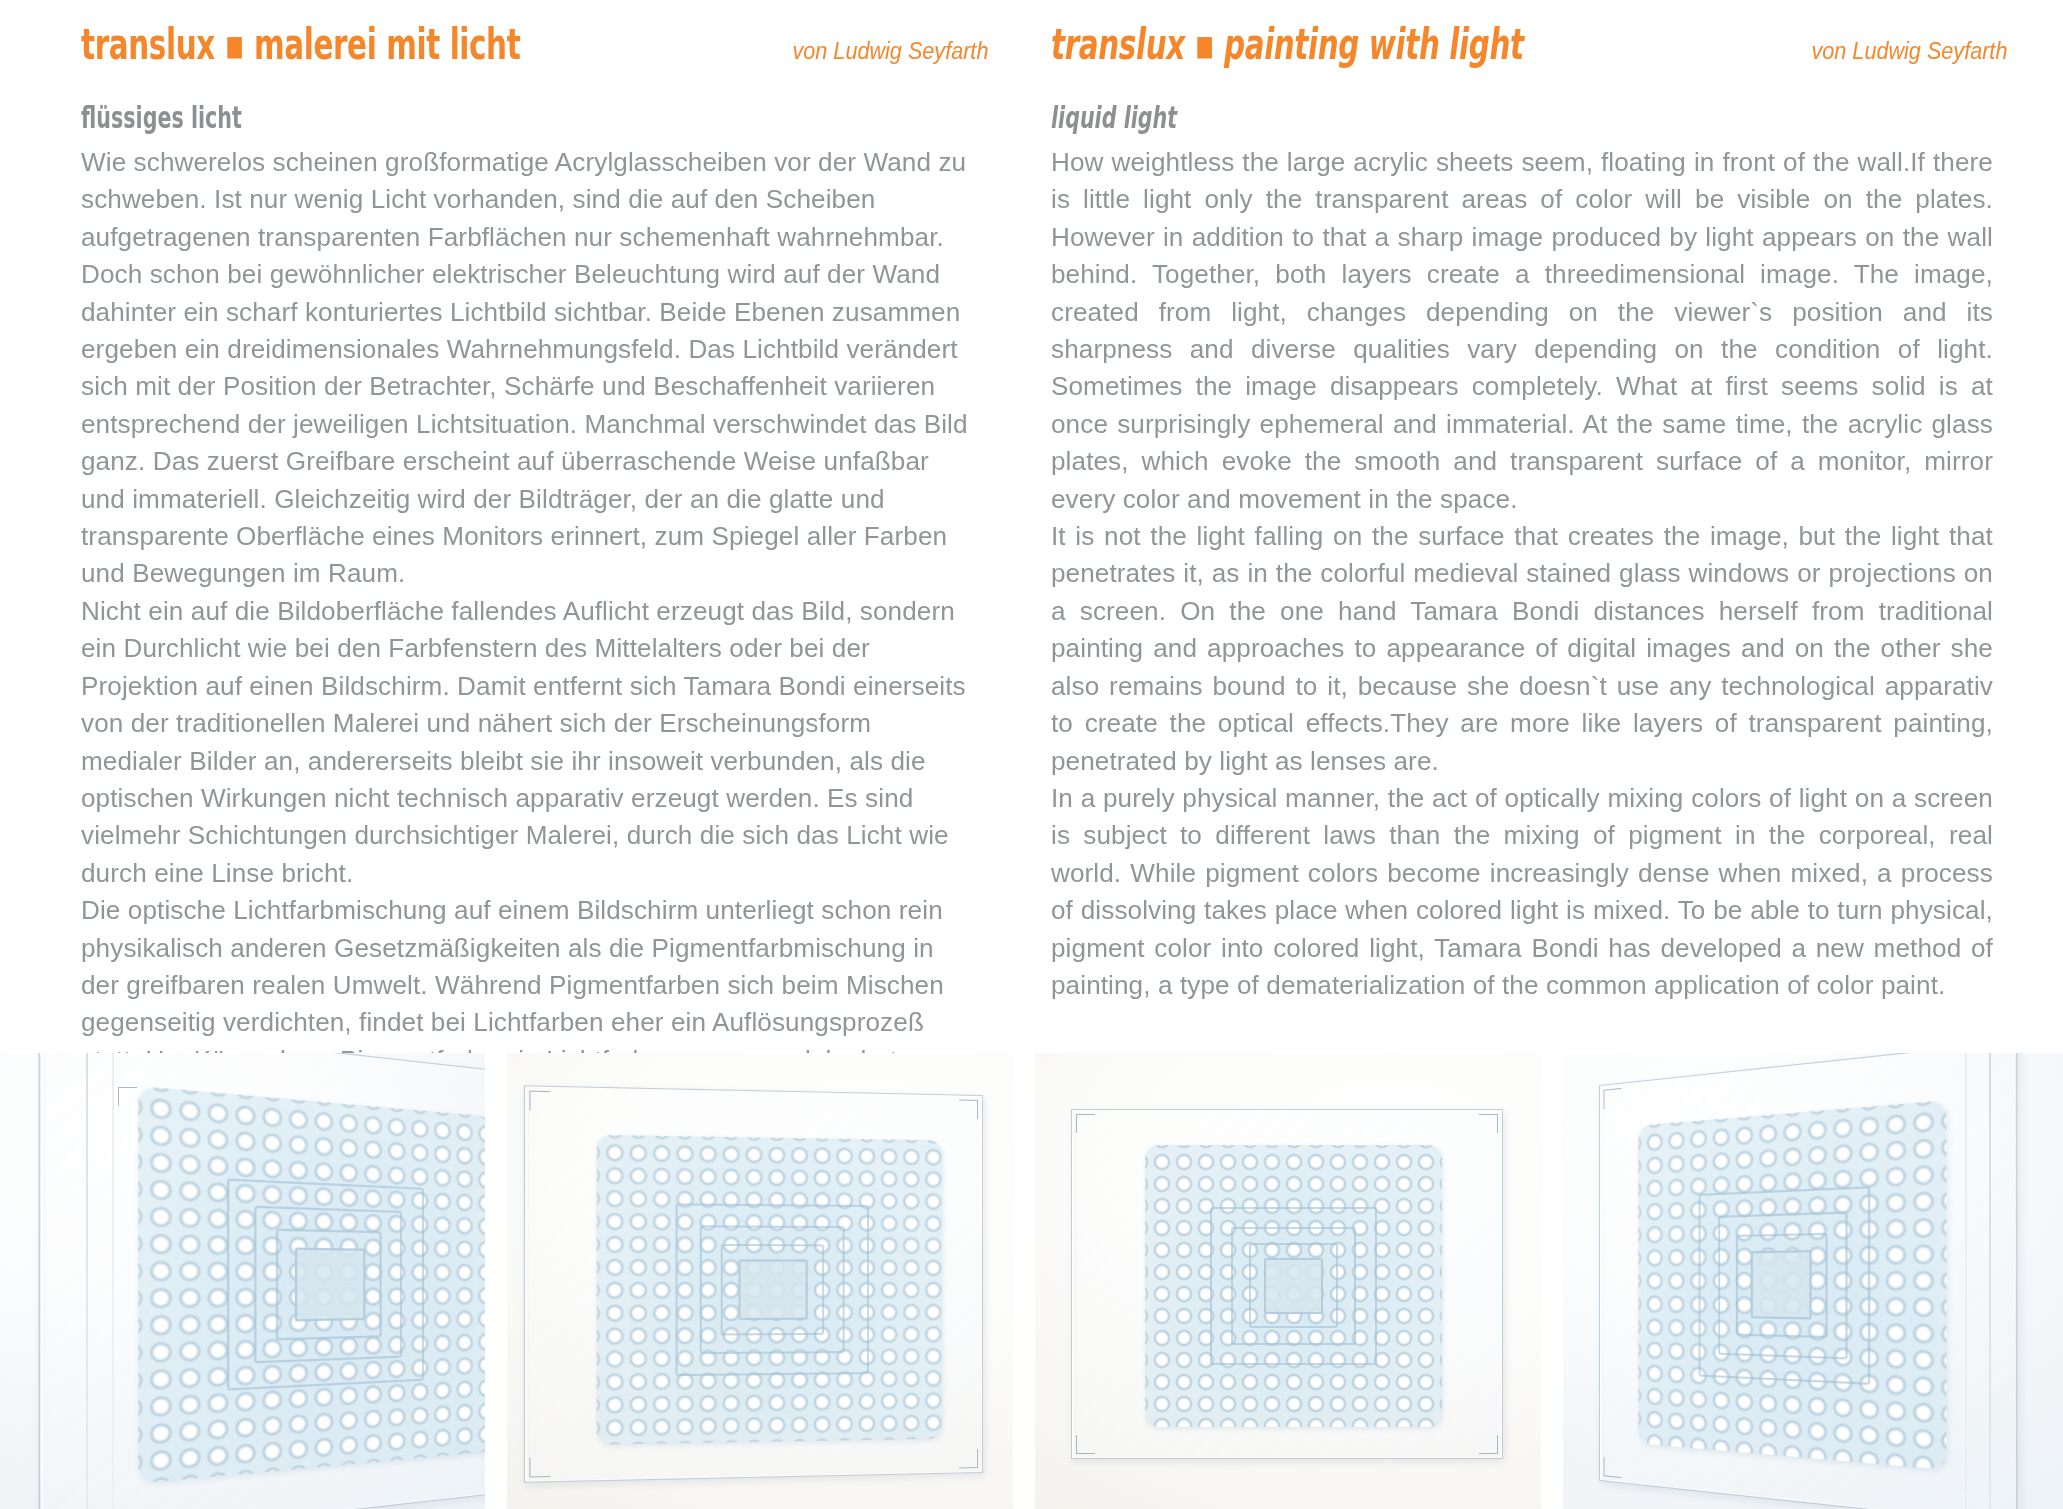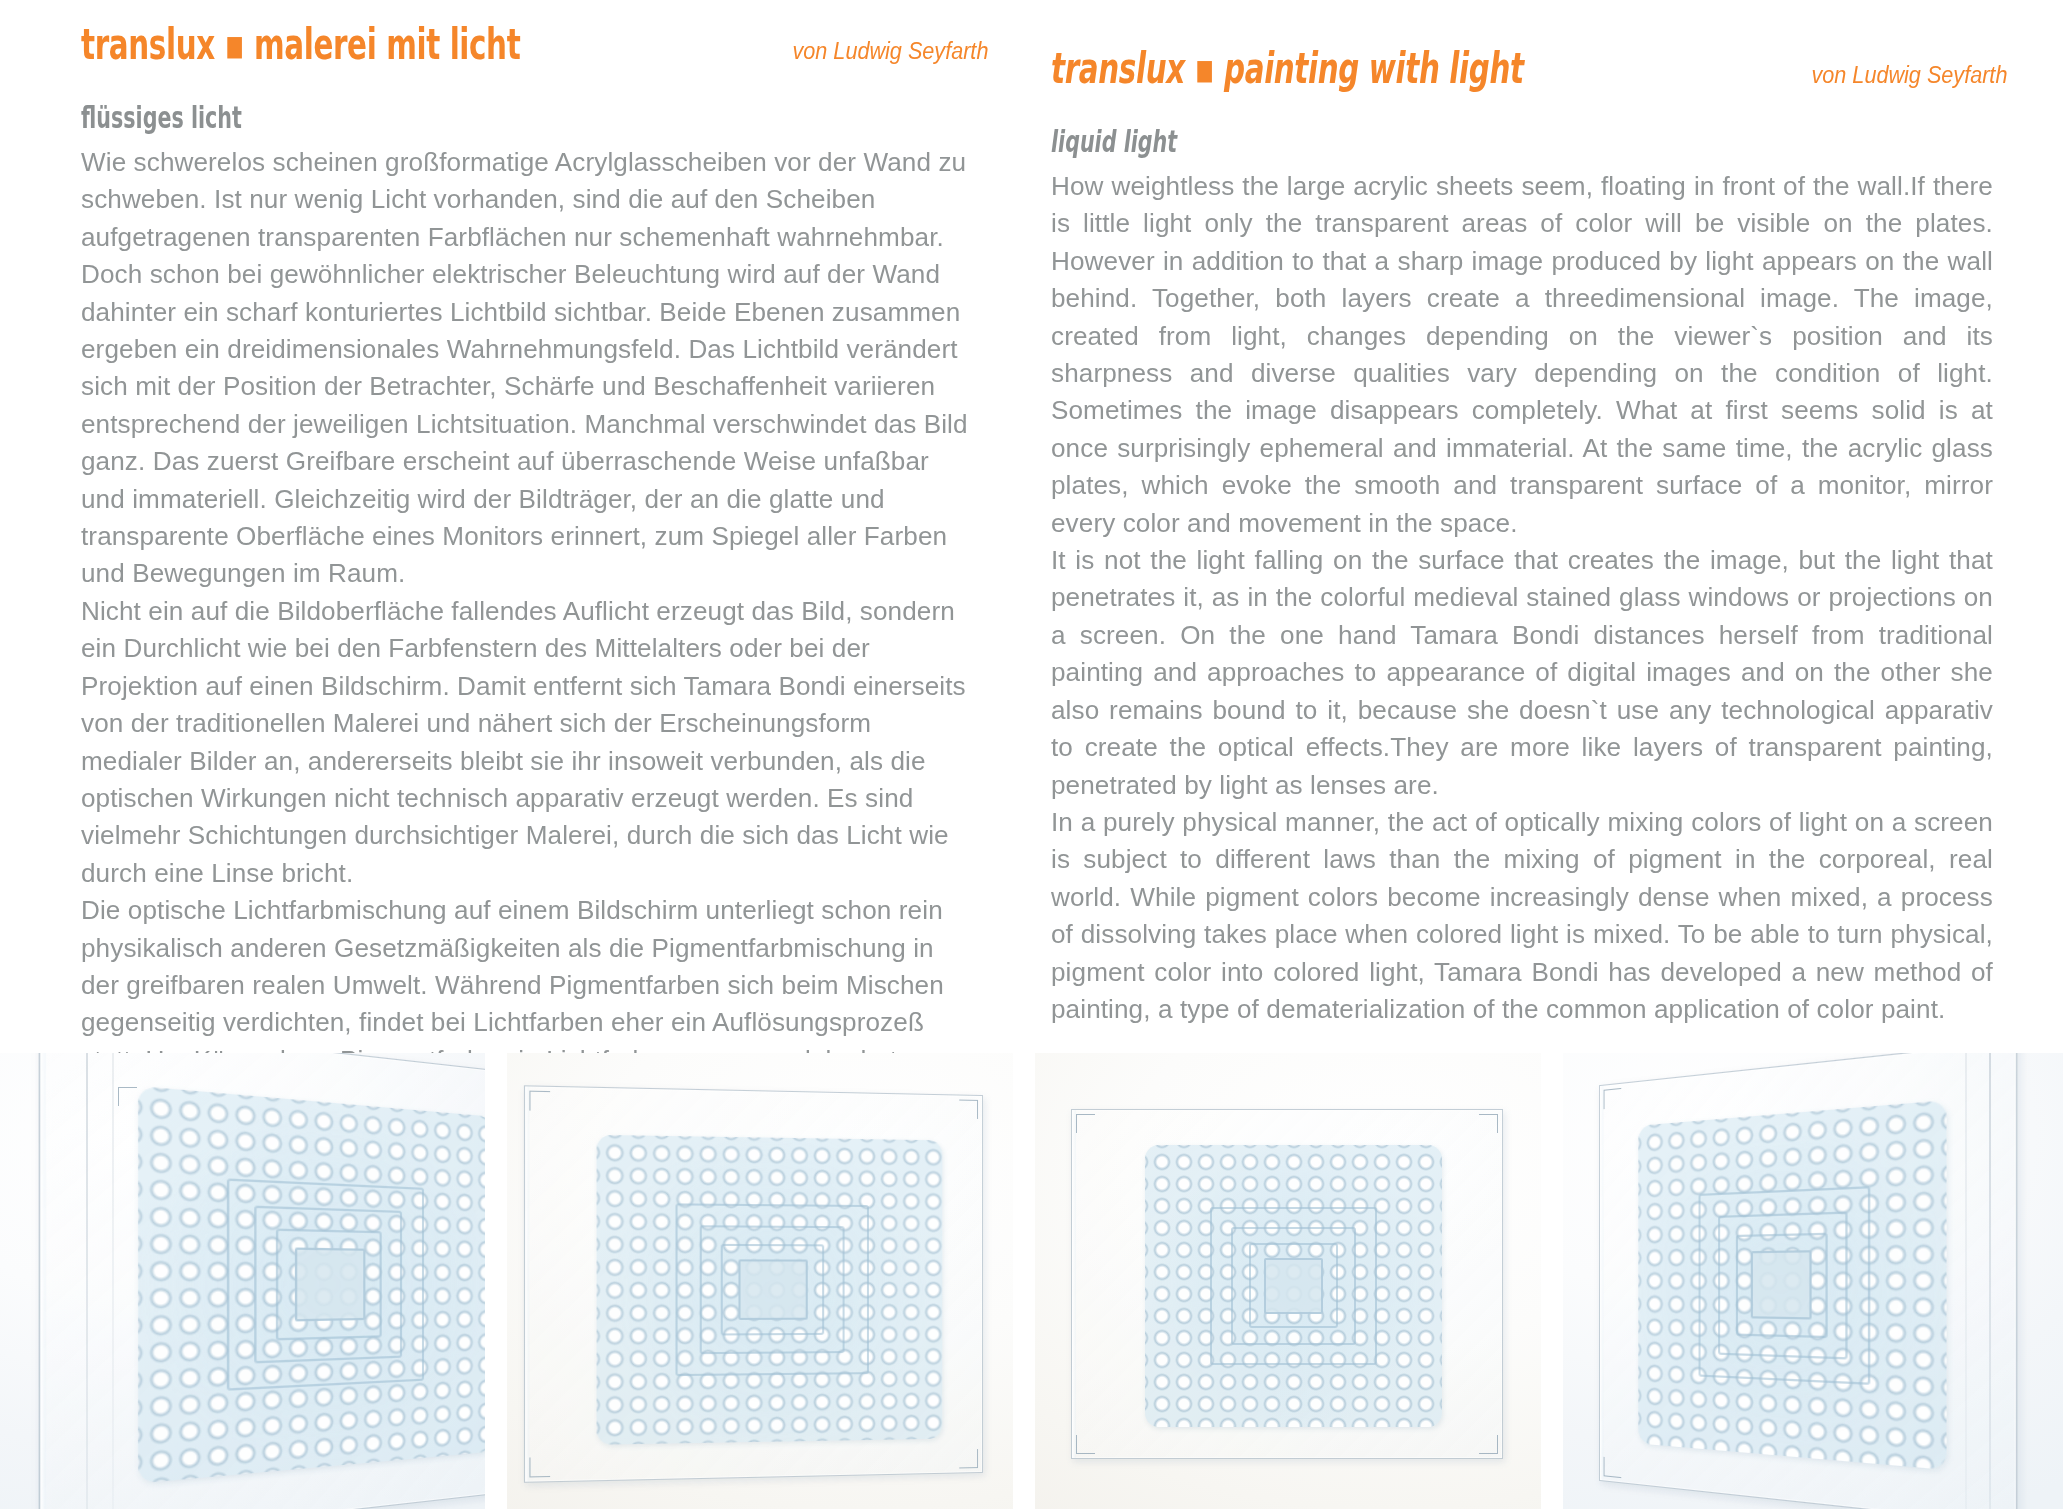--- a/index.html
+++ b/index.html
@@ -26,21 +26,20 @@
     position:relative;
     box-sizing:border-box;
   }
   .column.left{
     width:1024px;
     padding:22px 44px 0 64px;
   }
   .column.right{
     width:1039px;
     padding:22px 56px 0 18px;
-    margin-top:24px;
   }
 
   
   .head-row{
     position:relative;
     display:flex;
     align-items:baseline;
     justify-content:space-between;
     height:56px;
   }

